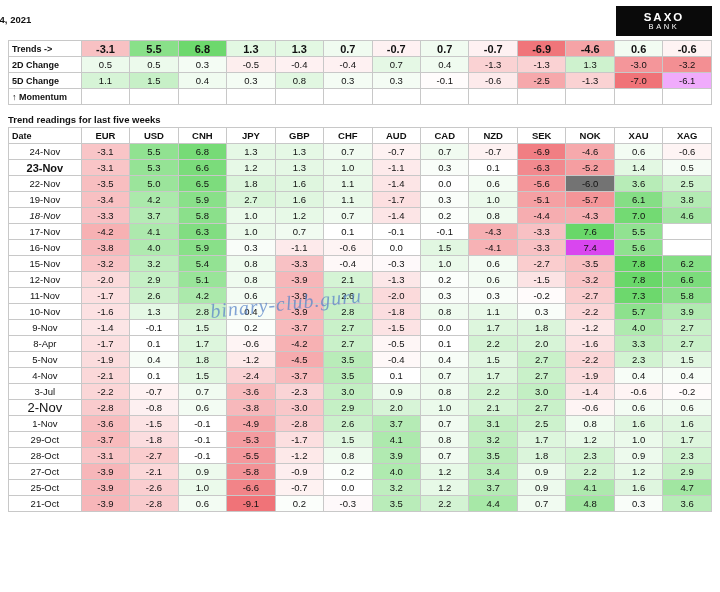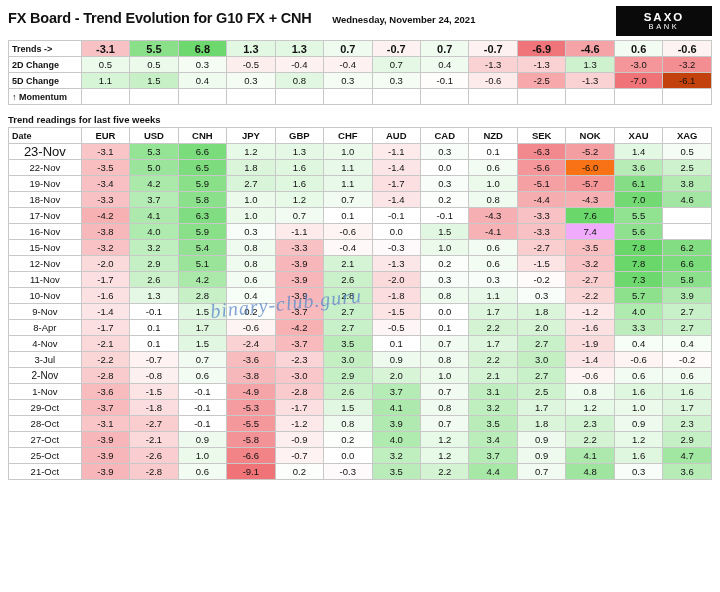--- a/index.html
+++ b/index.html
@@ -43,21 +43,20 @@
     transform:rotate(-6deg);pointer-events:none;
     letter-spacing:1px;
   }
 </style>
 </head>
 <body>
 
 <div class="page">
 
   <div class="header">
-    <div class="title">FX Board - Trend Evolution for G10 FX + CNH</div>
     <div class="date">Wednesday, November 24, 2021</div>
     <div class="logo">
       <div class="l1">SAXO</div>
       <div class="l2">BANK</div>
     </div>
   </div>
 
   <table>
     <colgroup>
       <col class="c0">
@@ -115,21 +114,21 @@
           <td style="background: rgb(240, 251, 240);">0.4</td>
           <td style="background: rgb(244, 252, 244);">0.3</td>
           <td style="background: rgb(225, 247, 225);">0.8</td>
           <td style="background: rgb(244, 252, 244);">0.3</td>
           <td style="background: rgb(244, 252, 244);">0.3</td>
           <td style="background: rgb(255, 252, 252);">-0.1</td>
           <td style="background: rgb(253, 234, 235);">-0.6</td>
           <td style="background: rgb(246, 168, 171);">-2.5</td>
           <td style="background: rgb(250, 210, 211);">-1.3</td>
           <td style="background: rgb(240, 115, 120);">-7.0</td>
-          <td style="background: #c2410c;">-6.1</td>
+          <td style="background: #f0abfc;">-6.1</td>
         </tr>
         <tr>
           <td class="lbl">↑ Momentum</td>
           <td style="background: rgb(255, 255, 255);"></td>
           <td style="background: rgb(255, 255, 255);"></td>
           <td style="background: rgb(255, 255, 255);"></td>
           <td style="background: rgb(255, 255, 255);"></td>
           <td style="background: rgb(255, 255, 255);"></td>
           <td style="background: rgb(255, 255, 255);"></td>
           <td style="background: rgb(255, 255, 255);"></td>
@@ -173,21 +172,37 @@
           <td class="hdr-sm">CHF</td>
           <td class="hdr-sm">AUD</td>
           <td class="hdr-sm">CAD</td>
           <td class="hdr-sm">NZD</td>
           <td class="hdr-sm">SEK</td>
           <td class="hdr-sm">NOK</td>
           <td class="hdr-sm">XAU</td>
           <td class="hdr-sm">XAG</td>
         </tr>
         <tr>
-          <td style="font-size: 13px;">23-Nov</td>
+          <td style="font-size: 9.5px;">24-Nov</td>
+          <td style="background: rgb(249, 197, 199);">-3.1</td>
+          <td style="background: rgb(145, 226, 145);">5.5</td>
+          <td style="background: rgb(119, 219, 119);">6.8</td>
+          <td style="background: rgb(229, 248, 229);">1.3</td>
+          <td style="background: rgb(229, 248, 229);">1.3</td>
+          <td style="background: rgb(241, 251, 241);">0.7</td>
+          <td style="background: rgb(254, 242, 242);">-0.7</td>
+          <td style="background: rgb(241, 251, 241);">0.7</td>
+          <td style="background: rgb(254, 242, 242);">-0.7</td>
+          <td style="background: rgb(241, 126, 131);">-6.9</td>
+          <td style="background: rgb(246, 169, 172);">-4.6</td>
+          <td style="background: rgb(243, 252, 243);">0.6</td>
+          <td style="background: rgb(254, 244, 244);">-0.6</td>
+        </tr>
+        <tr>
+          <td style="font-size: 11px; font-weight: bold;">23-Nov</td>
           <td style="background: rgb(249, 197, 199);">-3.1</td>
           <td style="background: rgb(149, 227, 149);">5.3</td>
           <td style="background: rgb(123, 220, 123);">6.6</td>
           <td style="background: rgb(231, 249, 231);">1.2</td>
           <td style="background: rgb(229, 248, 229);">1.3</td>
           <td style="background: rgb(235, 250, 235);">1.0</td>
           <td style="background: rgb(253, 234, 235);">-1.1</td>
           <td style="background: rgb(249, 253, 249);">0.3</td>
           <td style="background: rgb(255, 255, 255);">0.1</td>
           <td style="background: rgb(242, 137, 142);">-6.3</td>
@@ -200,42 +215,42 @@
           <td style="background: rgb(248, 190, 192);">-3.5</td>
           <td style="background: rgb(155, 228, 155);">5.0</td>
           <td style="background: rgb(125, 220, 125);">6.5</td>
           <td style="background: rgb(219, 245, 219);">1.8</td>
           <td style="background: rgb(223, 246, 223);">1.6</td>
           <td style="background: rgb(233, 249, 233);">1.1</td>
           <td style="background: rgb(252, 229, 230);">-1.4</td>
           <td style="background: rgb(255, 255, 255);">0.0</td>
           <td style="background: rgb(243, 252, 243);">0.6</td>
           <td style="background: rgb(244, 150, 154);">-5.6</td>
-          <td style="background: #f97316;">-6.0</td>
+          <td style="background: #737373;">-6.0</td>
           <td style="background: rgb(183, 236, 183);">3.6</td>
           <td style="background: rgb(205, 242, 205);">2.5</td>
         </tr>
         <tr>
           <td style="font-size: 9.5px;">19-Nov</td>
           <td style="background: rgb(248, 192, 194);">-3.4</td>
           <td style="background: rgb(171, 233, 171);">4.2</td>
           <td style="background: rgb(137, 224, 137);">5.9</td>
           <td style="background: rgb(217, 245, 217);">2.7</td>
           <td style="background: rgb(223, 246, 223);">1.6</td>
           <td style="background: rgb(233, 249, 233);">1.1</td>
           <td style="background: rgb(252, 223, 224);">-1.7</td>
           <td style="background: rgb(249, 253, 249);">0.3</td>
           <td style="background: rgb(235, 250, 235);">1.0</td>
           <td style="background: rgb(245, 160, 163);">-5.1</td>
           <td style="background: rgb(244, 149, 152);">-5.7</td>
           <td style="background: rgb(133, 222, 133);">6.1</td>
           <td style="background: rgb(179, 235, 179);">3.8</td>
         </tr>
         <tr>
-          <td style="font-size: 9.5px;">18-Nov</td>
+          <td style="font-size: 9.5px; font-style: italic;">18-Nov</td>
           <td style="background: rgb(248, 193, 196);">-3.3</td>
           <td style="background: rgb(181, 235, 181);">3.7</td>
           <td style="background: rgb(139, 224, 139);">5.8</td>
           <td style="background: rgb(235, 250, 235);">1.0</td>
           <td style="background: rgb(231, 249, 231);">1.2</td>
           <td style="background: rgb(241, 251, 241);">0.7</td>
           <td style="background: rgb(252, 229, 230);">-1.4</td>
           <td style="background: rgb(251, 254, 251);">0.2</td>
           <td style="background: rgb(239, 251, 239);">0.8</td>
           <td style="background: rgb(246, 173, 176);">-4.4</td>
@@ -264,21 +279,21 @@
           <td style="background: rgb(247, 184, 187);">-3.8</td>
           <td style="background: rgb(175, 234, 175);">4.0</td>
           <td style="background: rgb(137, 224, 137);">5.9</td>
           <td style="background: rgb(249, 253, 249);">0.3</td>
           <td style="background: rgb(253, 234, 235);">-1.1</td>
           <td style="background: rgb(254, 244, 244);">-0.6</td>
           <td style="background: rgb(255, 255, 255);">0.0</td>
           <td style="background: rgb(225, 247, 225);">1.5</td>
           <td style="background: rgb(247, 178, 181);">-4.1</td>
           <td style="background: rgb(248, 193, 196);">-3.3</td>
-          <td style="background: #f0abfc;">7.4</td>
+          <td style="background: #d946ef;">7.4</td>
           <td style="background: rgb(143, 225, 143);">5.6</td>
           <td style="background: rgb(255, 255, 255);"></td>
         </tr>
         <tr>
           <td style="font-size: 9.5px;">15-Nov</td>
           <td style="background: rgb(249, 195, 197);">-3.2</td>
           <td style="background: rgb(191, 238, 191);">3.2</td>
           <td style="background: rgb(147, 226, 147);">5.4</td>
           <td style="background: rgb(239, 251, 239);">0.8</td>
           <td style="background: rgb(248, 193, 196);">-3.3</td>
@@ -365,20 +380,36 @@
           <td style="background: rgb(201, 241, 201);">2.7</td>
           <td style="background: rgb(254, 246, 246);">-0.5</td>
           <td style="background: rgb(255, 255, 255);">0.1</td>
           <td style="background: rgb(211, 243, 211);">2.2</td>
           <td style="background: rgb(215, 244, 215);">2.0</td>
           <td style="background: rgb(252, 225, 226);">-1.6</td>
           <td style="background: rgb(189, 237, 189);">3.3</td>
           <td style="background: rgb(201, 241, 201);">2.7</td>
         </tr>
         <tr>
+          <td style="font-size: 9.5px;">5-Nov</td>
+          <td style="background: rgb(251, 220, 221);">-1.9</td>
+          <td style="background: rgb(247, 253, 247);">0.4</td>
+          <td style="background: rgb(219, 245, 219);">1.8</td>
+          <td style="background: rgb(253, 233, 233);">-1.2</td>
+          <td style="background: rgb(246, 171, 174);">-4.5</td>
+          <td style="background: rgb(185, 236, 185);">3.5</td>
+          <td style="background: rgb(254, 248, 248);">-0.4</td>
+          <td style="background: rgb(247, 253, 247);">0.4</td>
+          <td style="background: rgb(225, 247, 225);">1.5</td>
+          <td style="background: rgb(201, 241, 201);">2.7</td>
+          <td style="background: rgb(251, 214, 215);">-2.2</td>
+          <td style="background: rgb(209, 243, 209);">2.3</td>
+          <td style="background: rgb(225, 247, 225);">1.5</td>
+        </tr>
+        <tr>
           <td style="font-size: 9.5px;">4-Nov</td>
           <td style="background: rgb(251, 216, 217);">-2.1</td>
           <td style="background: rgb(255, 255, 255);">0.1</td>
           <td style="background: rgb(225, 247, 225);">1.5</td>
           <td style="background: rgb(250, 210, 212);">-2.4</td>
           <td style="background: rgb(248, 186, 188);">-3.7</td>
           <td style="background: rgb(185, 236, 185);">3.5</td>
           <td style="background: rgb(255, 255, 255);">0.1</td>
           <td style="background: rgb(241, 251, 241);">0.7</td>
           <td style="background: rgb(221, 246, 221);">1.7</td>
@@ -397,21 +428,21 @@
           <td style="background: rgb(195, 239, 195);">3.0</td>
           <td style="background: rgb(237, 250, 237);">0.9</td>
           <td style="background: rgb(239, 251, 239);">0.8</td>
           <td style="background: rgb(211, 243, 211);">2.2</td>
           <td style="background: rgb(195, 239, 195);">3.0</td>
           <td style="background: rgb(252, 229, 230);">-1.4</td>
           <td style="background: rgb(254, 244, 244);">-0.6</td>
           <td style="background: rgb(255, 251, 251);">-0.2</td>
         </tr>
         <tr>
-          <td style="font-size: 10px;">2-Nov</td>
+          <td style="font-size: 13px;">2-Nov</td>
           <td style="background: rgb(249, 203, 205);">-2.8</td>
           <td style="background: rgb(253, 240, 241);">-0.8</td>
           <td style="background: rgb(243, 252, 243);">0.6</td>
           <td style="background: rgb(247, 184, 187);">-3.8</td>
           <td style="background: rgb(249, 199, 201);">-3.0</td>
           <td style="background: rgb(197, 240, 197);">2.9</td>
           <td style="background: rgb(215, 244, 215);">2.0</td>
           <td style="background: rgb(235, 250, 235);">1.0</td>
           <td style="background: rgb(213, 244, 213);">2.1</td>
           <td style="background: rgb(201, 241, 201);">2.7</td>

